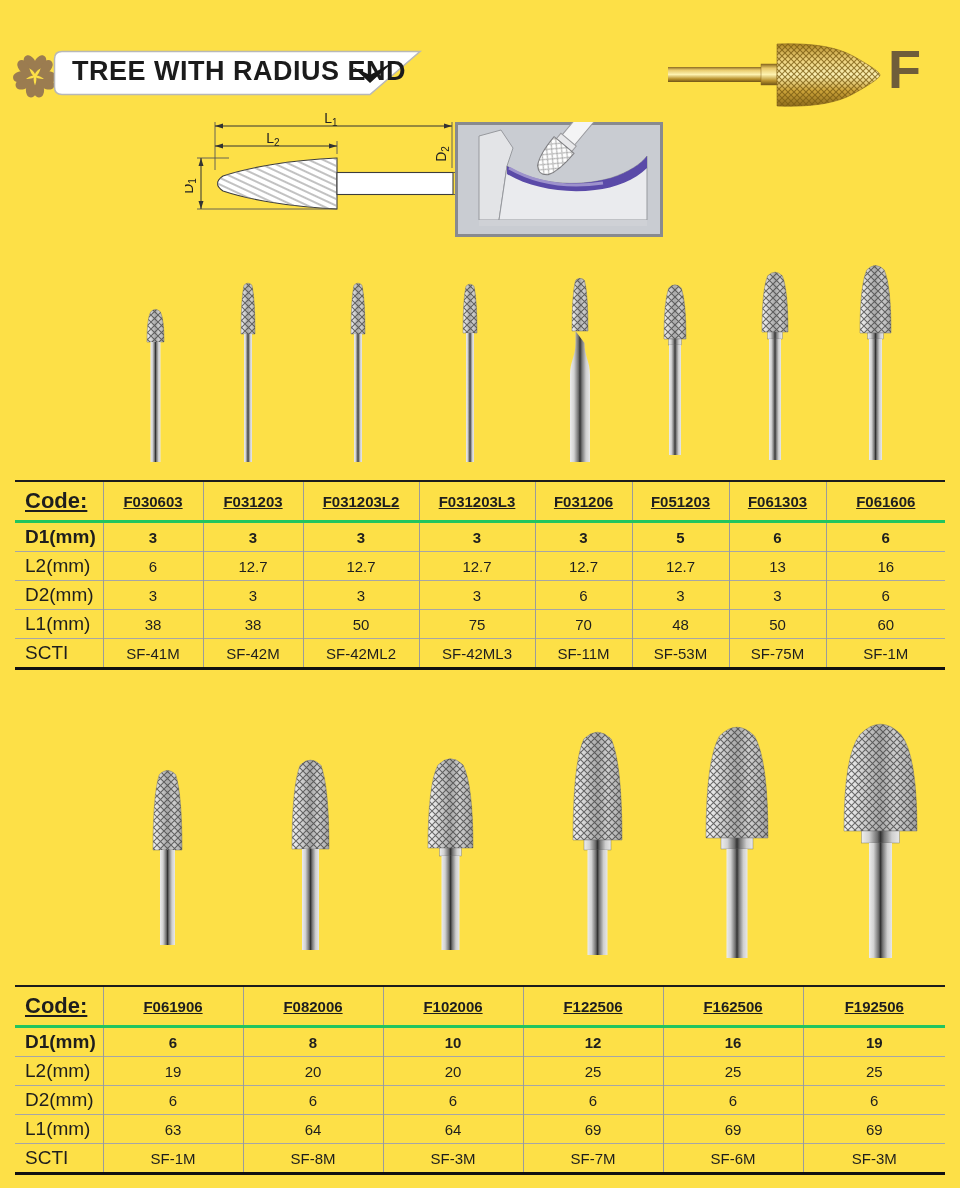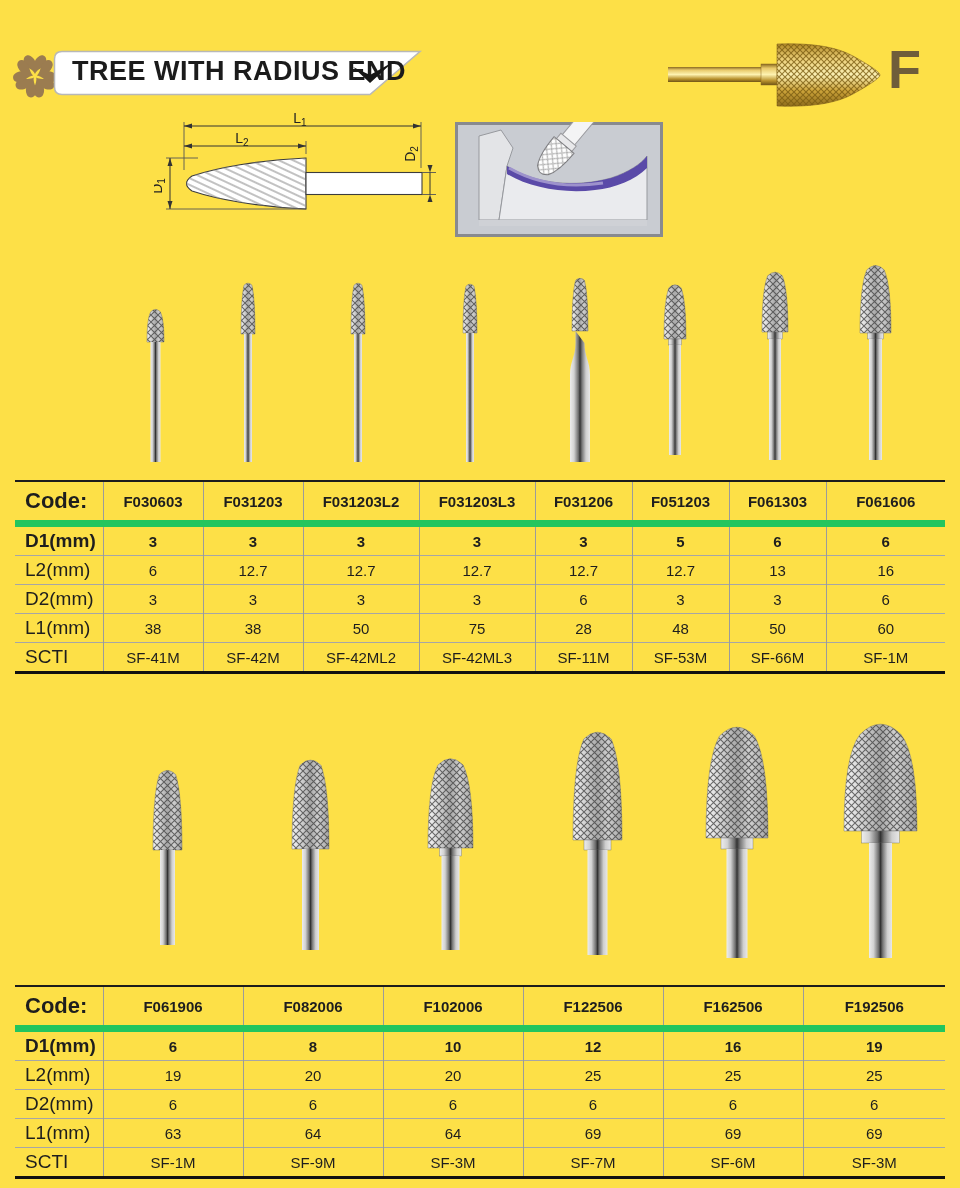--- a/index.html
+++ b/index.html
@@ -9,21 +9,21 @@
   
   #banner-text { font-size:27px; font-weight:700; letter-spacing:0.5px; color:#1b1b1b; white-space:nowrap; }
   #letter-f { font-size:54px; font-weight:700; color:#6f5d3a; line-height:1; }
 
   
   table.spec { border-collapse:collapse; table-layout:fixed; width:930px;
                border-top:2px solid #1c1c1c; border-bottom:3px solid #111; }
   .spec th, .spec td { border-right:1px solid #9b9b9b; text-align:center; color:#1e1e1e;
                        font-weight:400; padding:0; overflow:hidden; }
   .spec th:last-child, .spec td:last-child { border-right:none; }
-  .spec thead th { height:38px; font-size:15px; font-weight:700; border-bottom:7px solid #22c55e; }
+  .spec thead th { height:38px; font-size:15px; font-weight:700; border-bottom:3px solid #22c55e;text-decoration:underline; }
   .spec tbody th, .spec tbody td { height:28px; font-size:15px; border-top:1px solid #a6a6a6; }
   .spec tbody tr:first-child th, .spec tbody tr:first-child td { border-top:none;font-weight:bold; }
   .spec .row-label { text-align:left; padding-left:10px; font-size:19px; font-weight:400; }
   .spec thead th.row-label { font-size:22px; font-weight:700; }
 </style>
 </head>
 <body>
 
 <svg width="0" height="0" style="position:absolute" aria-hidden="true">
   <defs>
@@ -101,21 +101,21 @@
   <div class="abs" style="left:668px; top:38px;">
     <svg width="215" height="75" viewBox="0 0 215 75">
       <rect x="0" y="29" width="93" height="15" fill="url(#ggoldShank)"></rect>
       <rect x="93" y="26" width="16" height="21" fill="url(#ggoldShank)" stroke="#8a6a20" stroke-width="0.5"></rect>
       <path d="M109,6 Q160,4 185,18 Q212,33 212,37 Q212,41 185,56 Q160,70 109,68 Z" fill="url(#ggoldHead)" stroke="#8a6a20" stroke-width="0.6"></path>
       <path d="M109,6 Q160,4 185,18 Q212,33 212,37 Q212,41 185,56 Q160,70 109,68 Z" fill="url(#pgoldx)"></path>
     </svg>
   </div>
   <div class="abs" id="letter-f" style="left:888px; top:42px;">F</div>
 
-  <div class="abs" style="left:154px; top:112px;text-decoration:underline;">
+  <div class="abs" style="left:185px; top:112px;text-decoration:underline;">
     <svg width="285" height="128" viewBox="0 0 285 128" font-family="Liberation Sans, sans-serif">
 
       <path d="M152,46 C104,48 62,56 38,64 Q27,71.5 38,79 C62,87 104,95 152,97 Z" fill="#ffffff" stroke="#3c3c3c" stroke-width="1.1"></path>
       <path d="M152,46 C104,48 62,56 38,64 Q27,71.5 38,79 C62,87 104,95 152,97 Z" fill="url(#pdiag)"></path>
       <rect x="152" y="60.5" width="116" height="22" fill="#ffffff" stroke="#3c3c3c" stroke-width="1.1"></rect>
 
       <g stroke="#555" stroke-width="0.9">
         <line x1="30" y1="58" x2="30" y2="10"></line>
         <line x1="267" y1="56" x2="267" y2="10"></line>
         <line x1="152" y1="42" x2="152" y2="29"></line>
@@ -225,34 +225,34 @@
             <td>3</td>
             <td>3</td>
             <td>6</td>
           </tr>
           <tr>
             <th class="row-label">L1(mm)</th>
             <td>38</td>
             <td>38</td>
             <td>50</td>
             <td>75</td>
-            <td>28</td>
+            <td>70</td>
             <td>48</td>
             <td>50</td>
             <td>60</td>
           </tr>
           <tr>
             <th class="row-label">SCTI</th>
             <td>SF-41M</td>
             <td>SF-42M</td>
             <td>SF-42ML2</td>
             <td>SF-42ML3</td>
             <td>SF-11M</td>
             <td>SF-53M</td>
-            <td>SF-66M</td>
+            <td>SF-75M</td>
             <td>SF-1M</td>
           </tr>
         </tbody>
       </table>
     </div>
   <div class="abs" style="left:15px; top:985px;" id="table-host-1">
       <table class="spec">
         <colgroup>
           <col style="width: 88px;">
           <col style="width: 140px;">
@@ -306,21 +306,21 @@
             <td>63</td>
             <td>64</td>
             <td>64</td>
             <td>69</td>
             <td>69</td>
             <td>69</td>
           </tr>
           <tr>
             <th class="row-label">SCTI</th>
             <td>SF-1M</td>
-            <td>SF-9M</td>
+            <td>SF-8M</td>
             <td>SF-3M</td>
             <td>SF-7M</td>
             <td>SF-6M</td>
             <td>SF-3M</td>
           </tr>
         </tbody>
       </table>
     </div>
 
 <div class="abs" style="left: 143.5px; top: 308px;"><svg width="23" height="154" viewBox="0 0 23 154">

